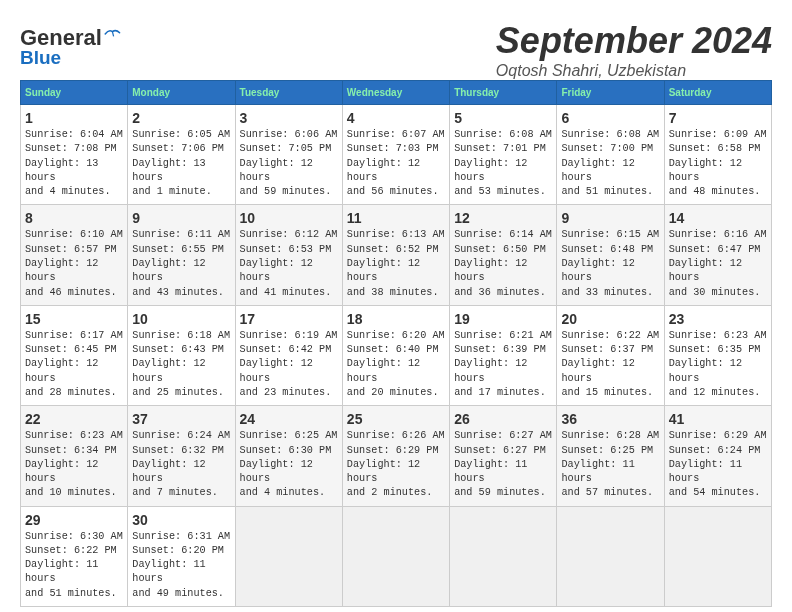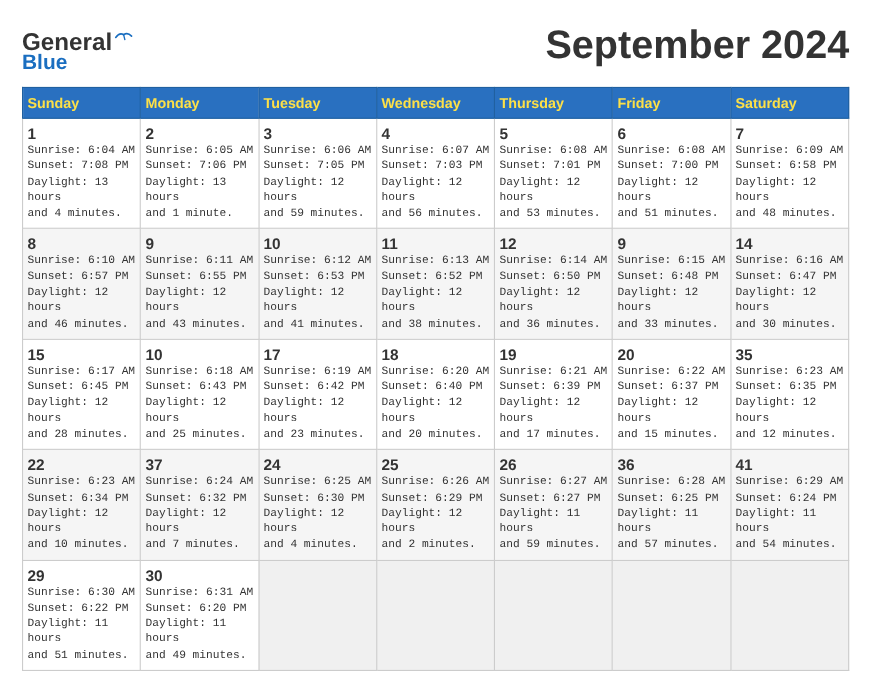--- a/index.html
+++ b/index.html
@@ -7,56 +7,56 @@
       font-family: Arial, sans-serif;
       background: #fff;
       width: 792px;
       min-height: 612px;
       padding: 20px;
     }
     .header-area {
       display: flex;
       justify-content: space-between;
       align-items: flex-start;
-      margin-bottom: 10px;
     }
     .logo {
       display: flex;
       flex-direction: column;
       align-items: flex-start;
       margin-top: 5px;
     }
     .logo-bird {
       width: 18px;
       height: 14px;
       margin-left: 48px;
       margin-top: -18px;
     }
     .title-area {
       text-align: left;
+      font-style: italic;
     }
     .month-title {
       font-size: 36px;
       font-weight: bold;
       color: #333;
     }
     .location-title {
       font-size: 16px;
       color: #555;
     }
     table {
       width: 100%;
       border-collapse: collapse;
       table-layout: fixed;
     }
     thead th {
       background: #2970c0;
-      color: #fde047;
+      color: #86efac;
       padding: 6px 4px;
-      font-size: 13px;
+      font-size: 10px;
       font-weight: bold;
       text-align: left;
       border: 1px solid #2060a0;
     }
     td {
       vertical-align: top;
       padding: 5px 4px;
       border: 1px solid #ccc;
       font-size: 10.5px;
       color: #333;
@@ -93,20 +93,21 @@
       <span style="font-size:22px;font-weight:bold;color:#333;">General</span>
       <svg class="logo-bird" viewBox="0 0 30 20" style="margin-left:2px;margin-top:-8px;">
         <path d="M2,10 Q8,2 14,6 Q20,2 26,8" stroke="#1a6ec0" stroke-width="2.5" fill="none" stroke-linecap="round"></path>
         <path d="M14,6 L16,14" stroke="#1a6ec0" stroke-width="2" fill="none"></path>
       </svg>
     </div>
     <span style="font-size:19px;font-weight:bold;color:#1a6ec0;margin-top:-4px;">Blue</span>
   </div>
   <div class="title-area">
     <div class="month-title">September 2024</div>
+    <div class="location-title">Oqtosh Shahri, Uzbekistan</div>
   </div>
 </div>
 
 <table>
   <thead>
     <tr id="header-row">
         <th>Sunday</th>
         <th>Monday</th>
         <th>Tuesday</th>
         <th>Wednesday</th>
@@ -195,21 +196,21 @@
       </td>
         <td>
         <span class="day-num">19</span>
         <div class="cell-content">Sunrise: 6:21 AM<br>Sunset: 6:39 PM<br>Daylight: 12 hours<br>and 17 minutes.</div>
       </td>
         <td>
         <span class="day-num">20</span>
         <div class="cell-content">Sunrise: 6:22 AM<br>Sunset: 6:37 PM<br>Daylight: 12 hours<br>and 15 minutes.</div>
       </td>
         <td>
-        <span class="day-num">35</span>
+        <span class="day-num">23</span>
         <div class="cell-content">Sunrise: 6:23 AM<br>Sunset: 6:35 PM<br>Daylight: 12 hours<br>and 12 minutes.</div>
       </td>
       </tr>
       <tr>
         <td>
         <span class="day-num">22</span>
         <div class="cell-content">Sunrise: 6:23 AM<br>Sunset: 6:34 PM<br>Daylight: 12 hours<br>and 10 minutes.</div>
       </td>
         <td>
         <span class="day-num">37</span>

